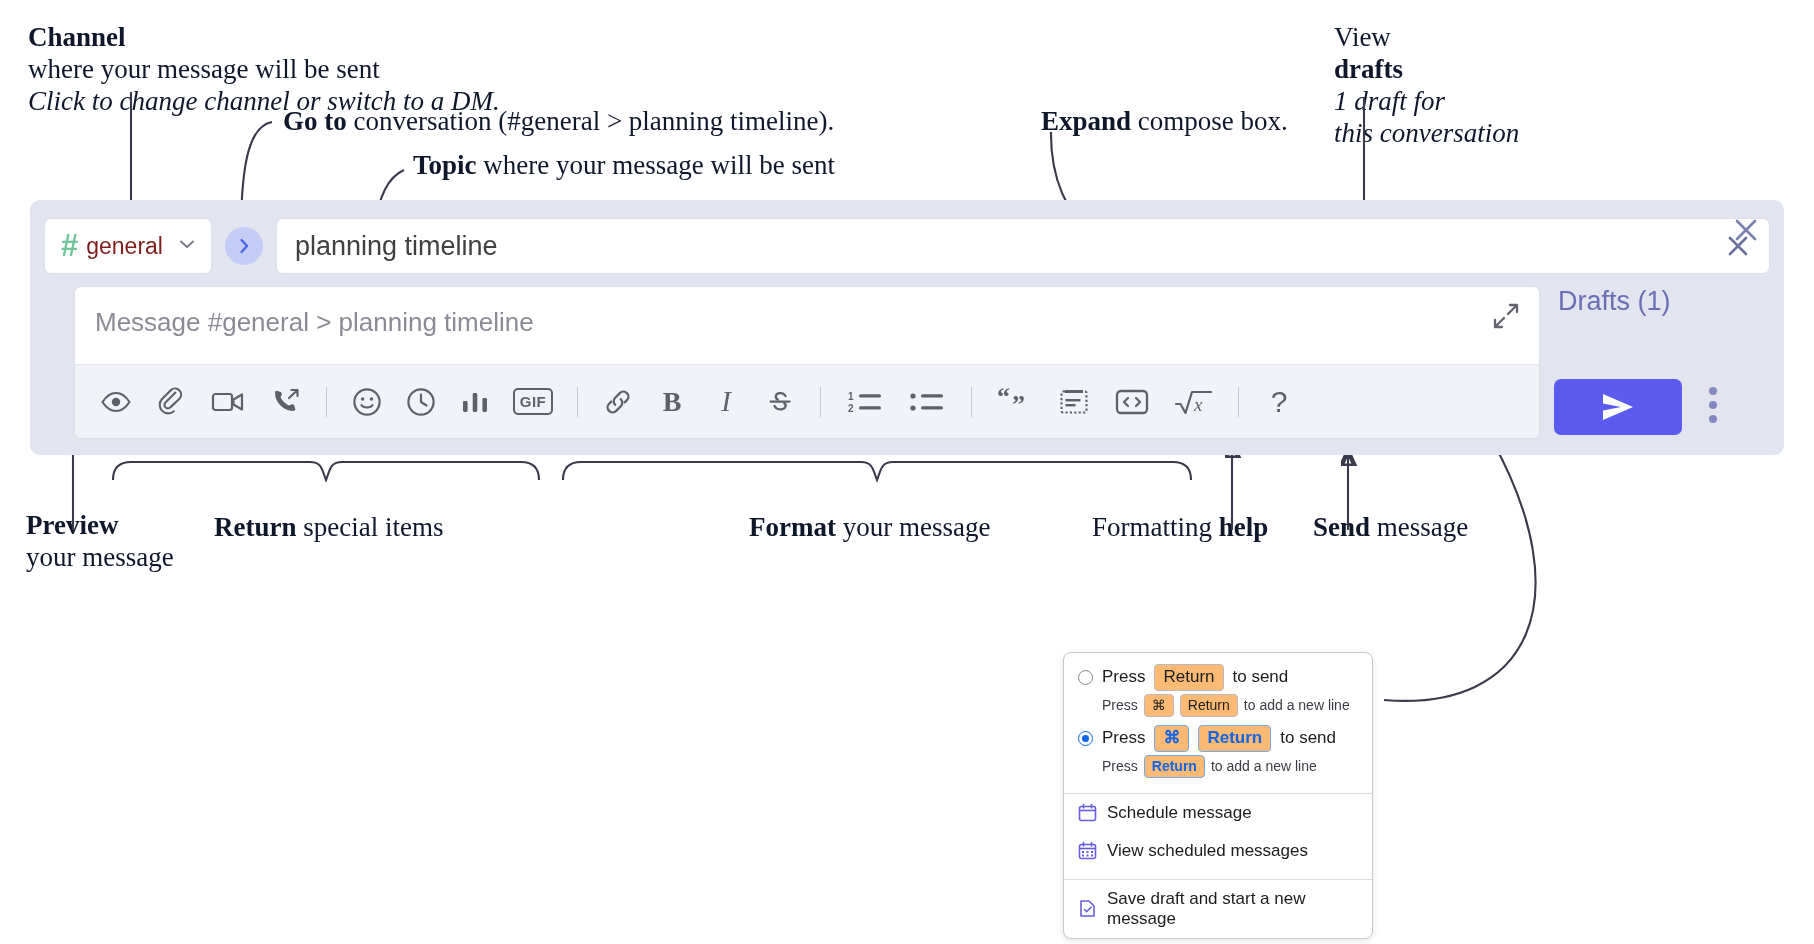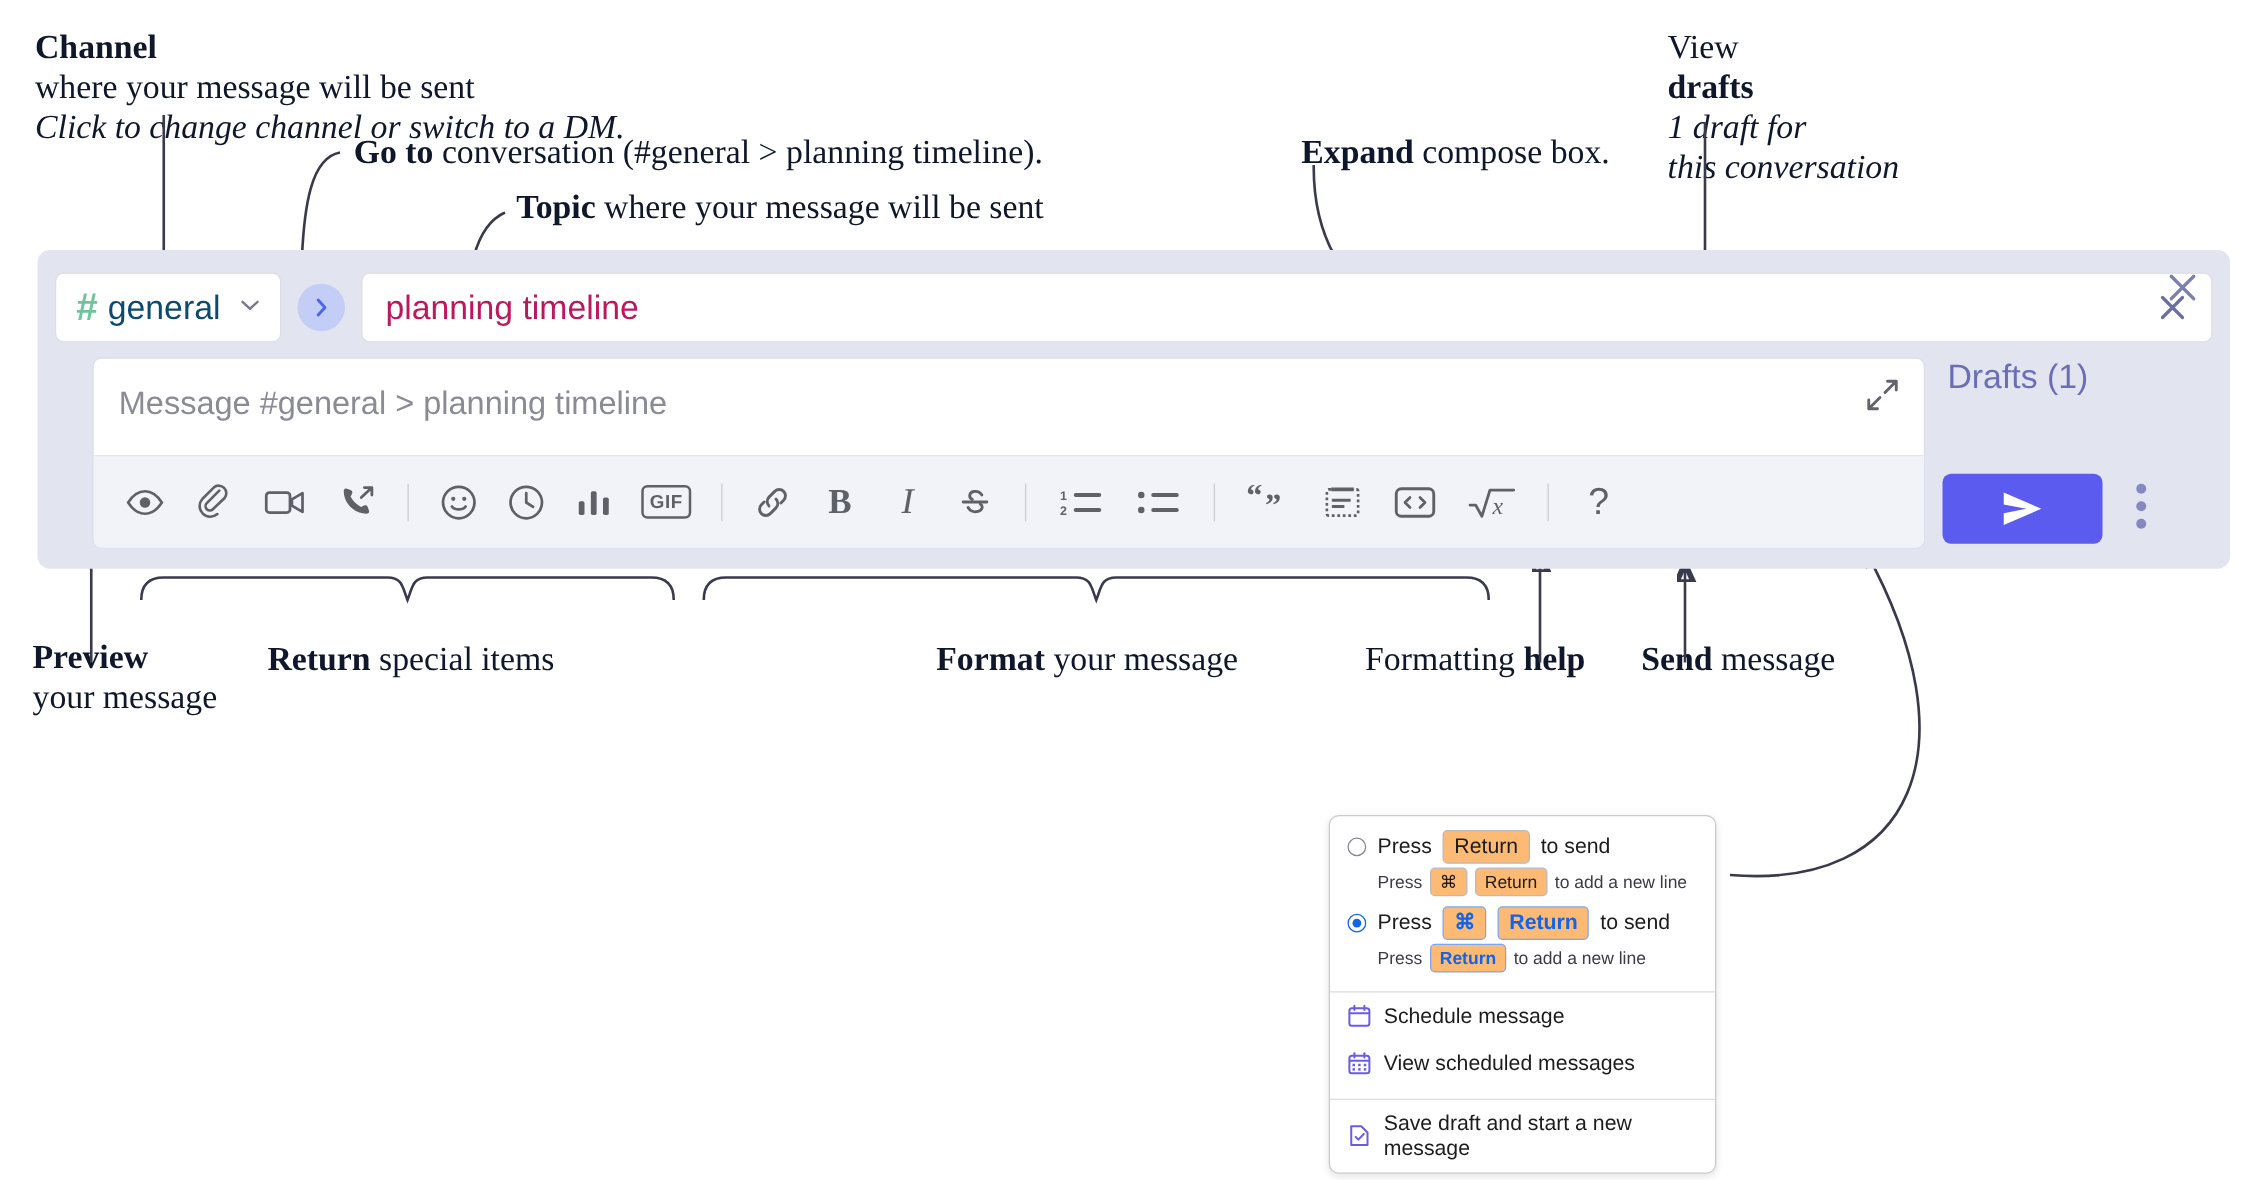--- a/index.html
+++ b/index.html
@@ -47,33 +47,33 @@
     height:56px;min-width:168px;
     background:#ffffff;border:1px solid #dcdee8;border-radius:7px;
     display:flex;align-items:center;gap:8px;
     padding:0 14px 0 16px;box-sizing:border-box;
     cursor:pointer;
   }
   .hash{
     color:#6fc49b;font-size:31px;font-weight:bold;line-height:1;
     transform:translateY(-1px);
   }
-  .channel-name{font-size:27px;color:#0c4a6e;}
+  .channel-name{font-size:23px;color:#7f1d1d;}
   .chev{margin-left:6px;color:#6f6f80;}
   .goto-btn{
     width:38px;height:38px;border-radius:50%;
     background:#c3cdf5;
     display:flex;align-items:center;justify-content:center;
     margin:0 13px;flex:0 0 auto;cursor:pointer;
   }
   .topic-field{
     flex:1;height:56px;background:#ffffff;border:1px solid #dcdee8;border-radius:7px;
     display:flex;align-items:center;padding:0 14px 0 18px;box-sizing:border-box;
   }
-  .topic-value{font-size:27px;color:#be185d;flex:1;}
+  .topic-value{font-size:27px;color:#404040;flex:1;}
   .topic-clear{width:34px;height:34px;display:flex;align-items:center;justify-content:center;cursor:pointer;}
 
   .editor-card{
     position:absolute;left:44px;top:86px;right:244px;bottom:16px;
     background:#ffffff;border:1px solid #dcdee8;border-radius:7px;
     box-sizing:border-box;overflow:hidden;
   }
   .editor-text{
     position:absolute;left:20px;top:20px;
     font-size:26px;color:#8b8b96;

